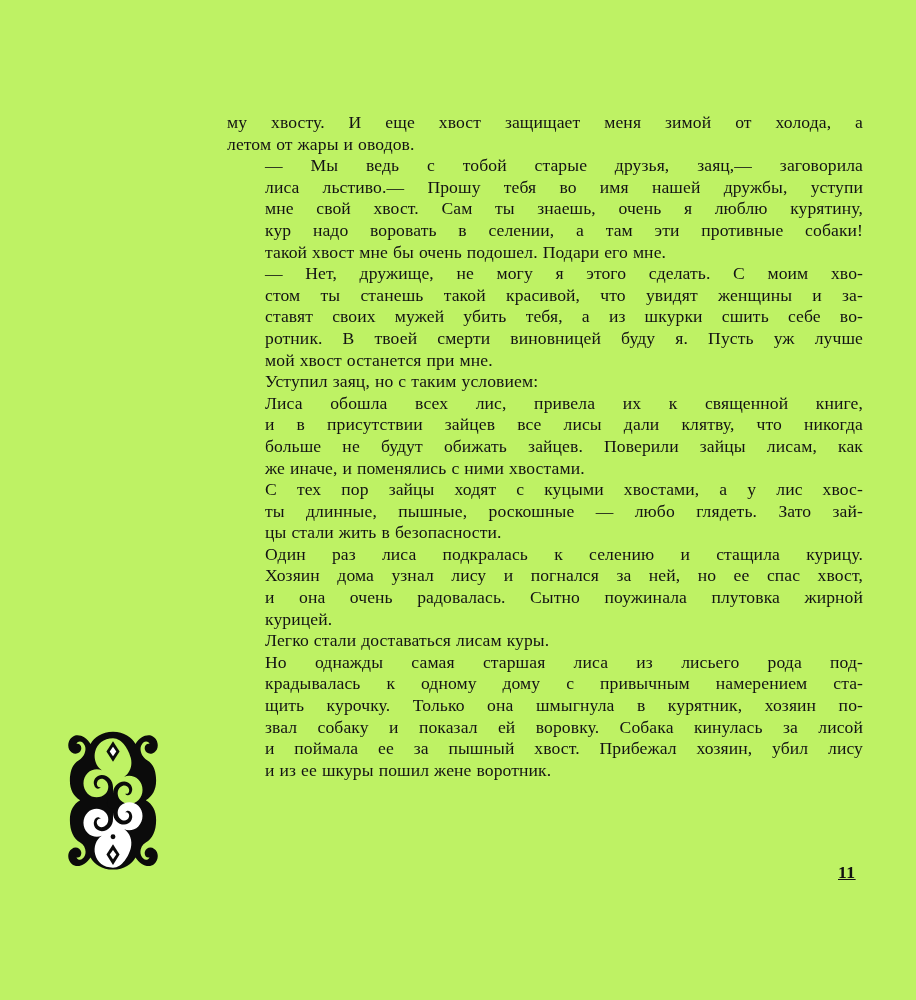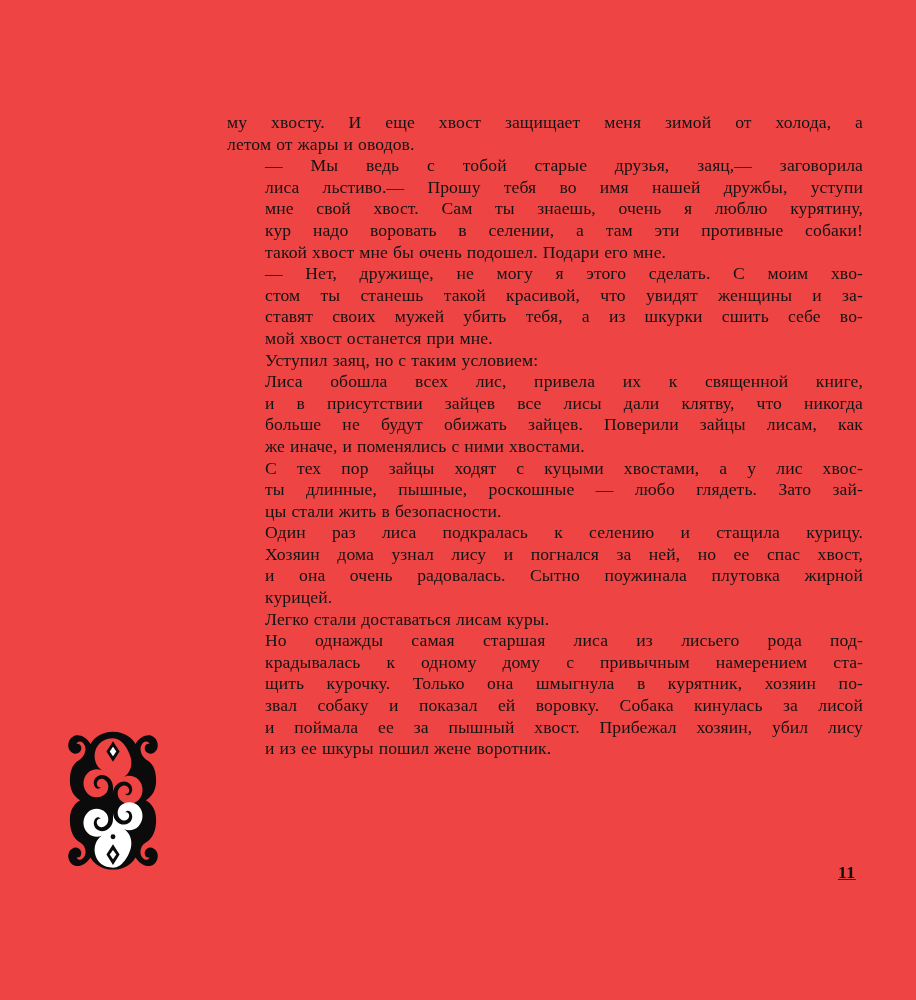--- a/index.html
+++ b/index.html
@@ -13,21 +13,21 @@
     height: 1000px;
     position: relative;
     overflow: hidden;
     font-family: "Liberation Serif", "DejaVu Serif", serif;
     color: #111111;
   }
 
   .page {
     position: absolute;
     inset: 0;
-    background: #ef4444;
+    background: #bef264;
   }
 
   
   .text-column {
     position: absolute;
     left: 227px;
     top: 112px;
     width: 636px;
     text-align: justify;
     text-justify: inter-word;
@@ -107,20 +107,21 @@
       <span class="ln">лиса льстиво.— Прошу  тебя  во имя  нашей дружбы,  уступи</span>
       <span class="ln">мне  свой хвост. Сам ты знаешь,  очень я люблю курятину,</span>
       <span class="ln">кур  надо воровать  в селении,  а там эти противные  собаки!</span>
       <span class="ln endline">такой хвост мне бы очень подошел.  Подари его мне.</span>
     </p>
 
     <p class="para">
       <span class="ln first">— Нет, дружище, не могу я этого сделать. С моим хво-</span>
       <span class="ln">стом ты станешь такой красивой, что увидят женщины и за-</span>
       <span class="ln">ставят своих мужей убить тебя, а из  шкурки сшить  себе во-</span>
+      <span class="ln">ротник.  В твоей  смерти виновницей буду я. Пусть уж лучше</span>
       <span class="ln endline">мой хвост останется при мне.</span>
     </p>
 
     <p class="para">
       <span class="ln endline">Уступил заяц, но с таким условием:</span>
     </p>
 
 
     <p class="para">
       <span class="ln first">Лиса обошла всех лис,  привела  их к священной  книге,</span>

